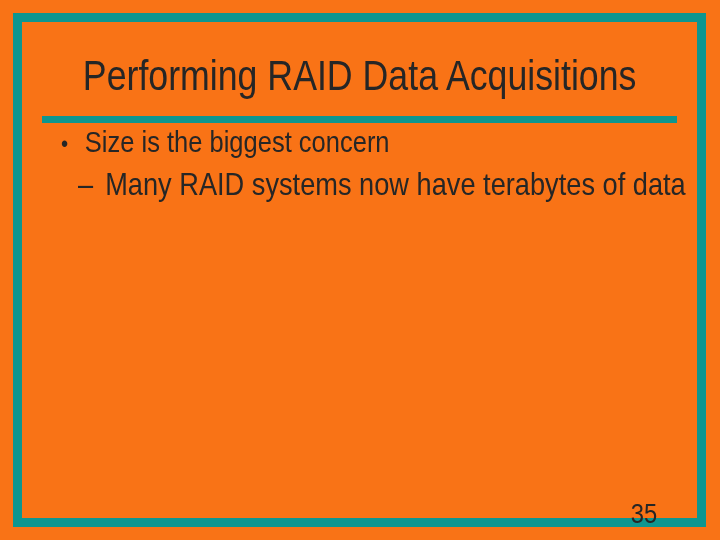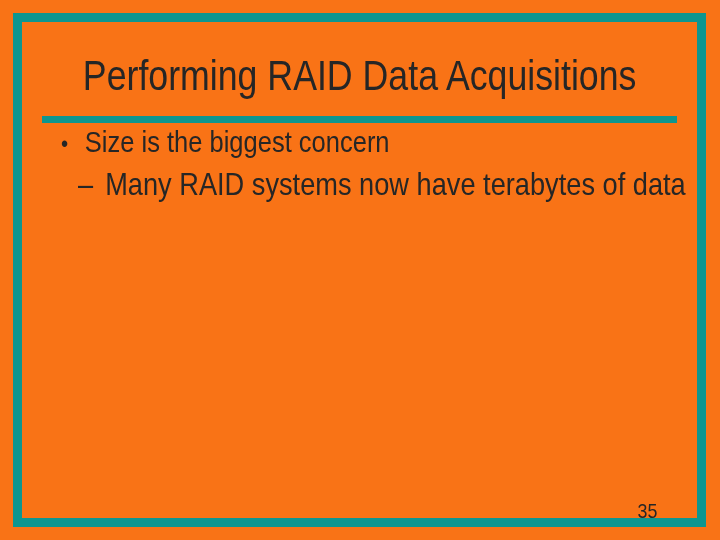--- a/index.html
+++ b/index.html
@@ -76,21 +76,21 @@
     vertical-align: baseline;
   }
   .marker-2 {
     display: inline-block;
     width: 32px;
   }
   .page-number {
     position: absolute;
     top: 500px;
     right: 63px;
-    font-size: 21px;
+    font-size: 28px;
     line-height: 1;
     white-space: nowrap;
   }
   .page-number .narrow {
     display: inline-block;
     transform: scaleX(0.85);
     transform-origin: 100% 50%;
   }
 </style>
 </head>

